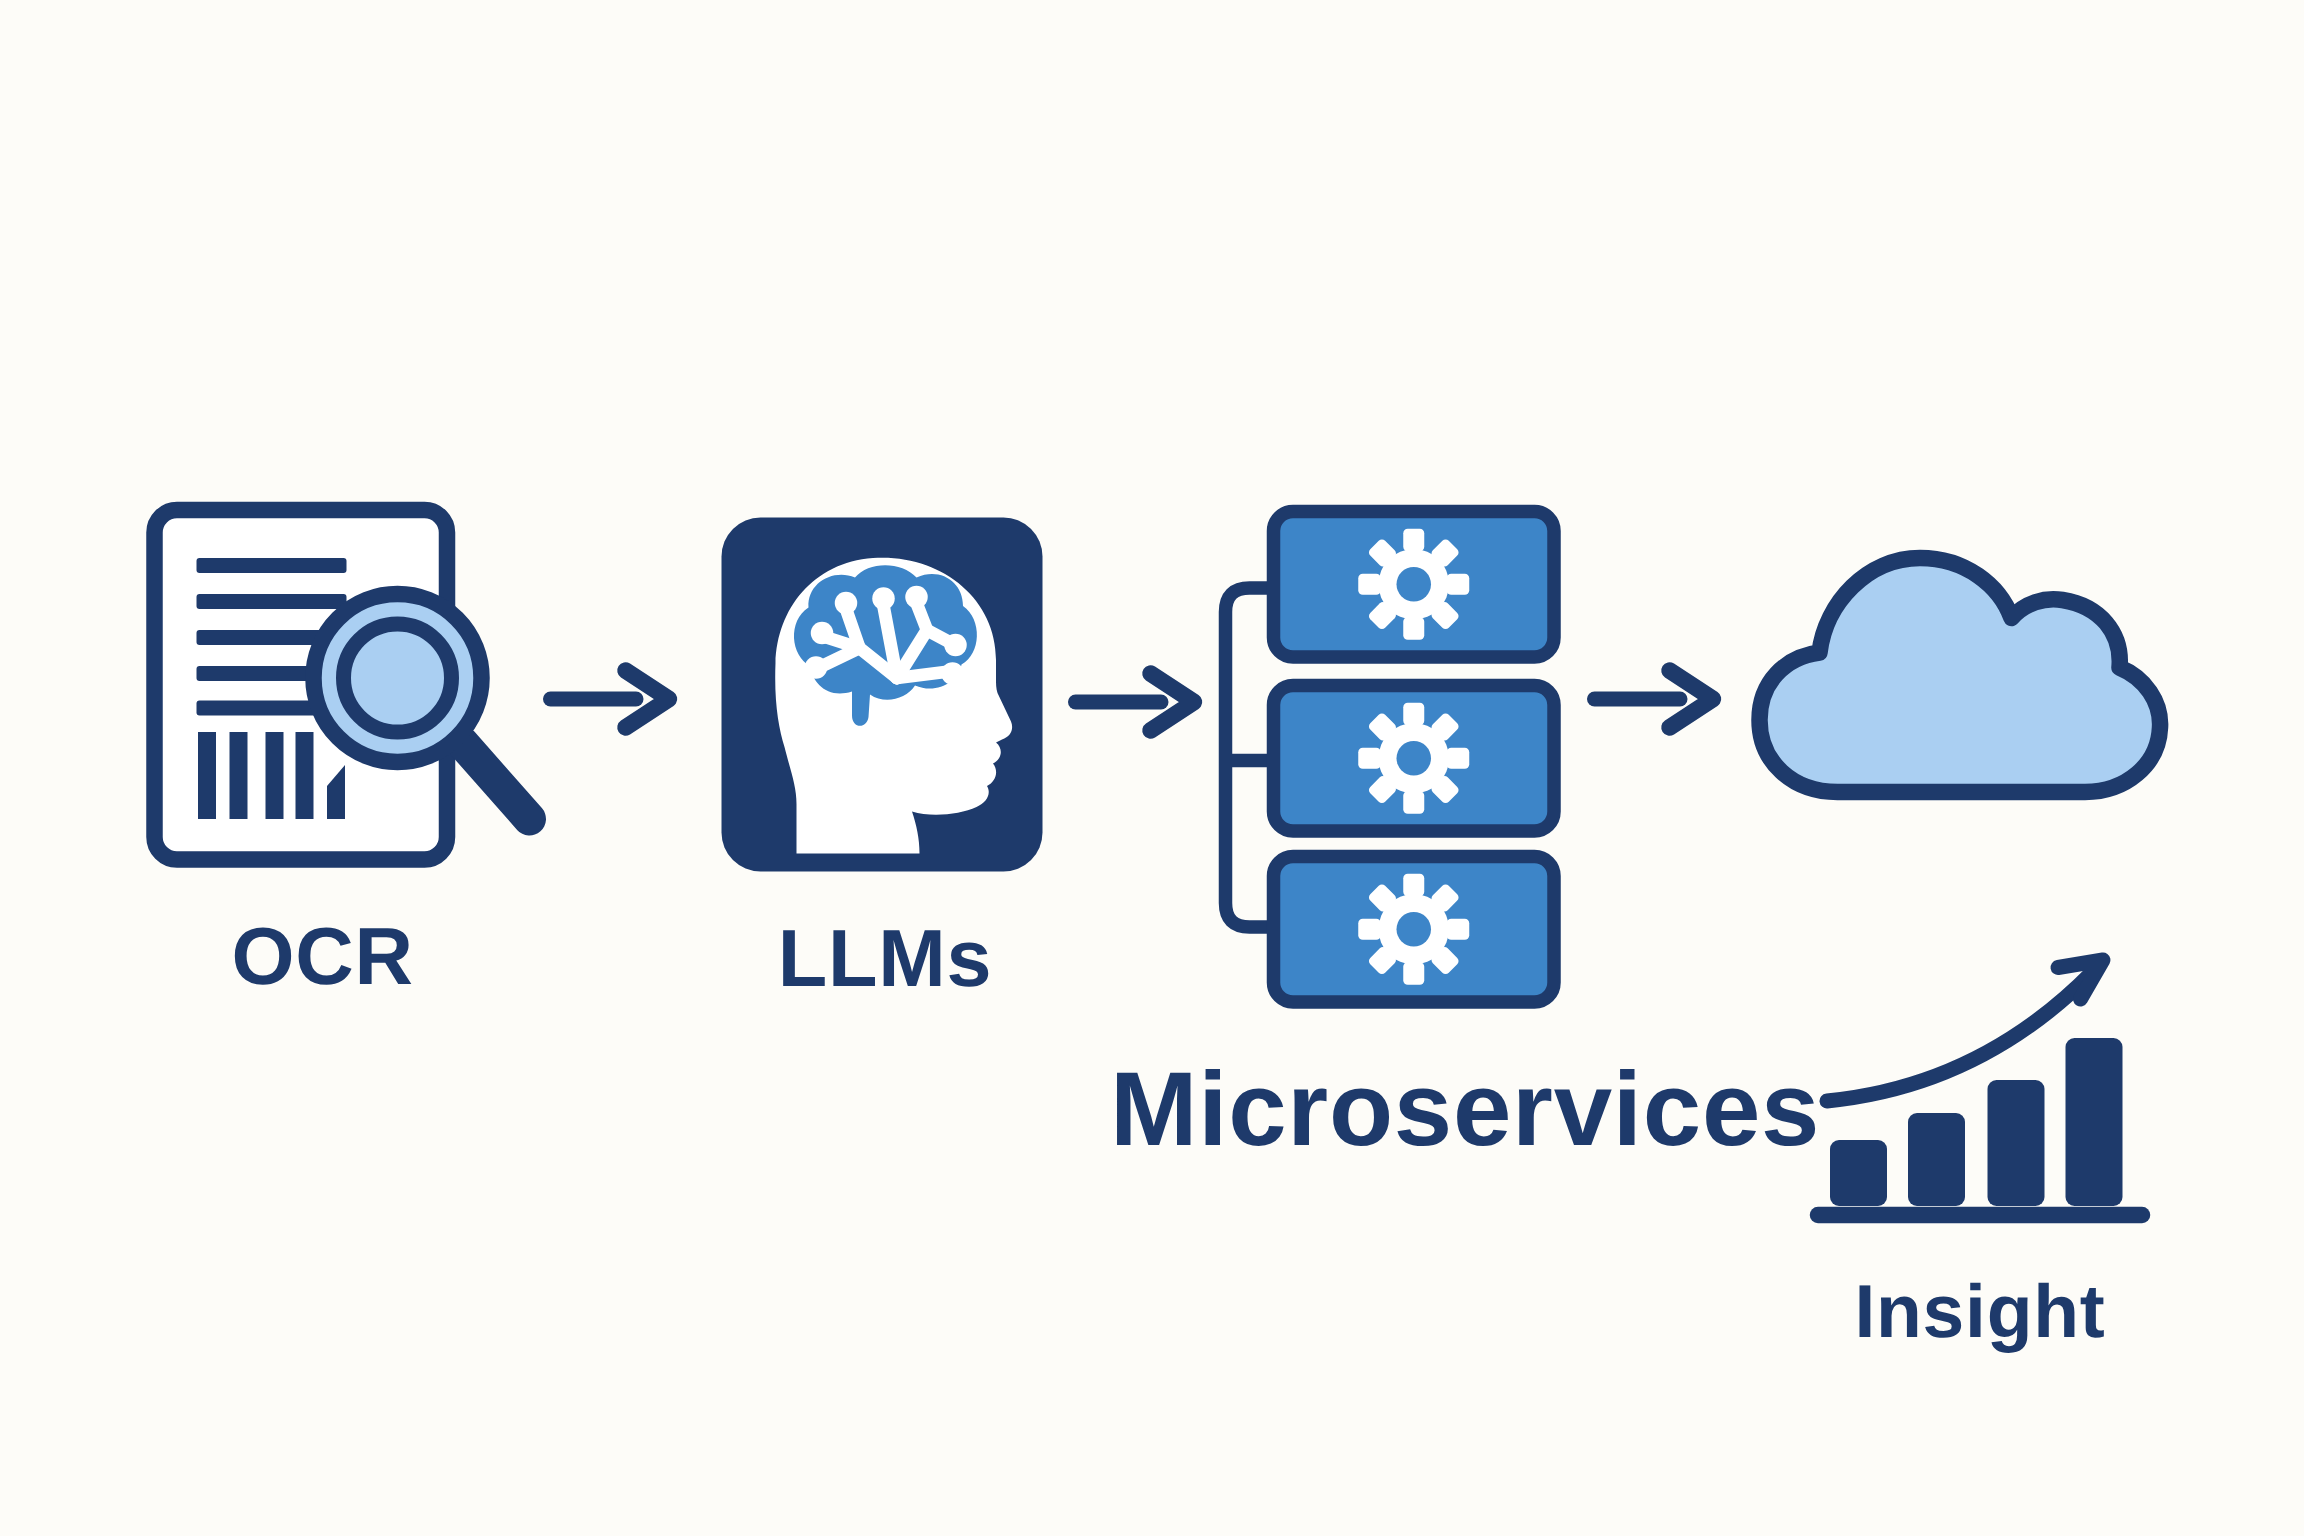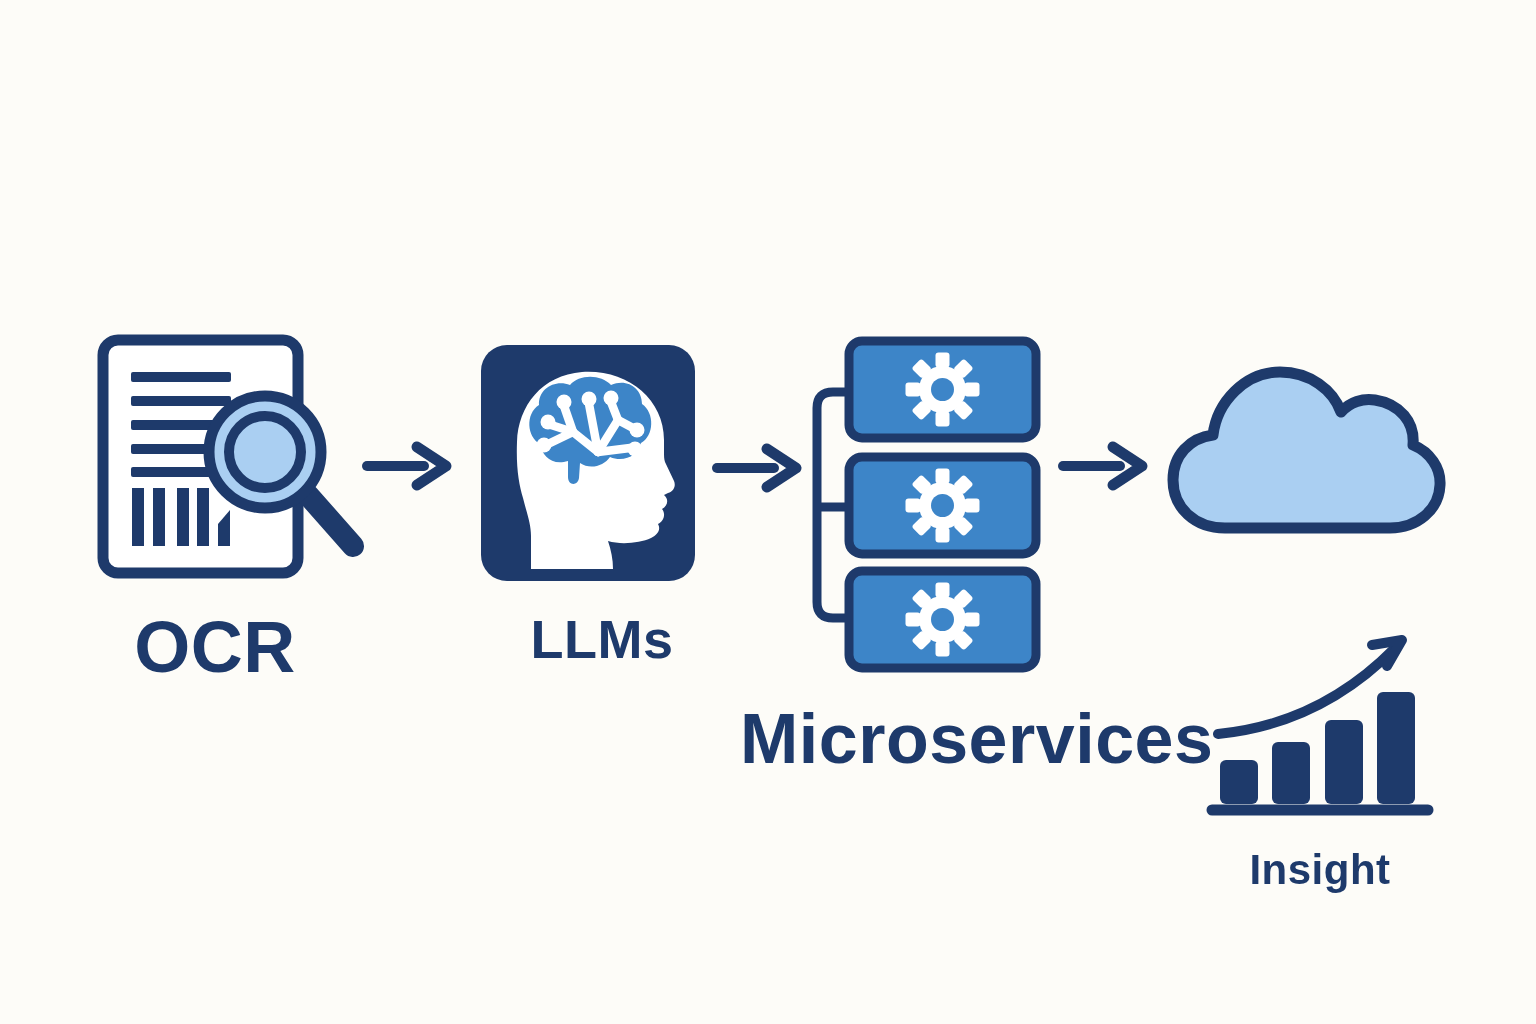--- a/index.html
+++ b/index.html
@@ -12,24 +12,24 @@
   .icon { position:absolute; }
   .label {
     position:absolute;
     color: var(--navy, #1e3a6b);
     font-weight:700;
     text-align:center;
     letter-spacing:0.5px;
     line-height:1;
     user-select:none;
   }
-  .label.ocr          { left:65px;   top:611px; width:300px; font-size:72px; }
-  .label.llms         { left:452px;  top:612px; width:300px; font-size:54px; }
+  .label.ocr          { left:65px;   top:611px; width:300px; font-size:54px; }
+  .label.llms         { left:440px;  top:612px; width:300px; font-size:54px; }
   .label.micro        { left:740px;  top:704px; width:420px; font-size:70px; }
-  .label.insight      { left:1170px; top:849px; width:300px; font-size:42px; }
+  .label.insight      { left:1170px; top:849px; width:300px; font-size:50px; }
 
   
   .sN { stroke: var(--navy, #1e3a6b); }
   .fN { fill:   var(--navy, #1e3a6b); }
   .fW { fill:#ffffff; }
   .fB { fill: var(--blue, #3d85c8); }
   .fL { fill: var(--light_blue, #aacff2); }
   .noF { fill:none; }
   svg { display:block; }
 </style>

